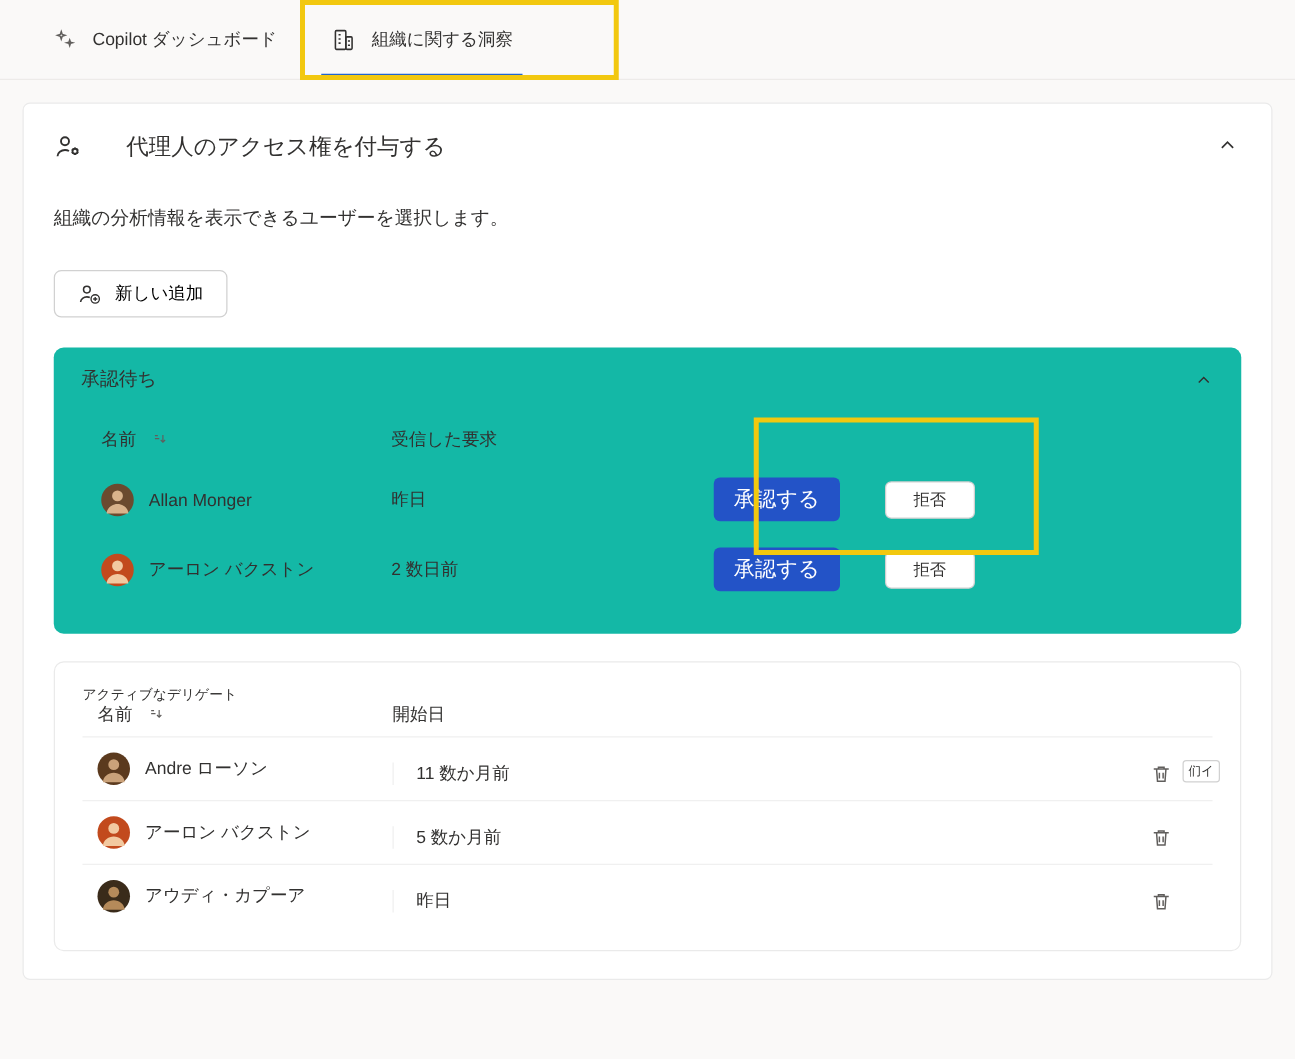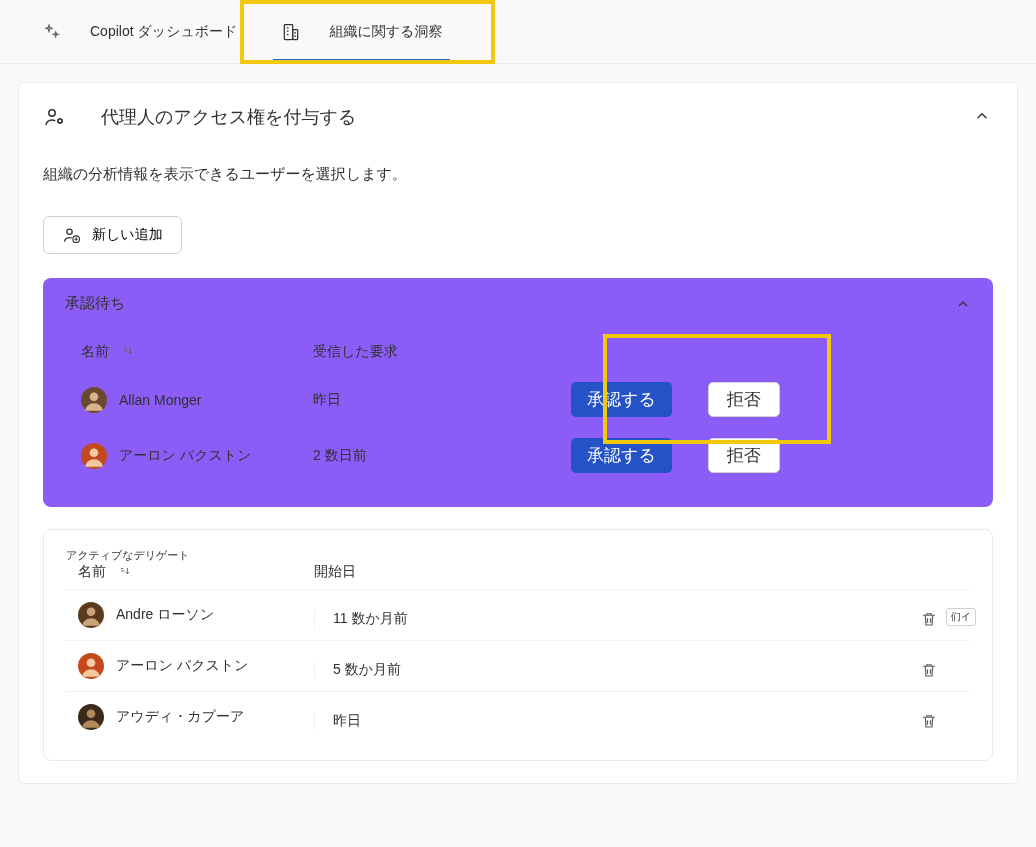--- a/index.html
+++ b/index.html
@@ -14,21 +14,21 @@
       display: flex;
       gap: 0;
       padding: 0 20px;
       border-bottom: 1px solid #edebe9;
       height: 64px;
       align-items: center;
     }
     .tab {
       display: flex;
       align-items: center;
-      gap: 28px;
+      gap: 12px;
       padding: 0 22px;
       height: 64px;
       cursor: pointer;
       position: relative;
       color: #323130;
     }
     .tab.active {
       color: #323130;
     }
     .tab.active::after {
@@ -88,21 +88,21 @@
       gap: 10px;
       padding: 8px 18px;
       border: 1px solid #d1d1d1;
       border-radius: 6px;
       background: #fff;
       cursor: pointer;
       font-size: 14px;
     }
     .pending-panel {
       margin-top: 24px;
-      background: #8b5cf6;
+      background: #14b8a6;
       border-radius: 8px;
       padding: 16px 22px 24px 22px;
       position: relative;
     }
     .panel-header {
       display: flex;
       align-items: center;
       justify-content: space-between;
     }
     .panel-title {
@@ -158,21 +158,21 @@
       font-size: 17px;
       cursor: pointer;
       min-width: 80px;
     }
     .btn-reject {
       background: #fff;
       color: #323130;
       border: 1px solid #d1d1d1;
       border-radius: 5px;
       padding: 5px 18px;
-      font-size: 17px;
+      font-size: 13px;
       cursor: pointer;
       min-width: 72px;
     }
     .highlight-actions {
       position: absolute;
       left: 560px;
       top: 56px;
       width: 228px;
       height: 110px;
       border: 4px solid #f2c80f;

